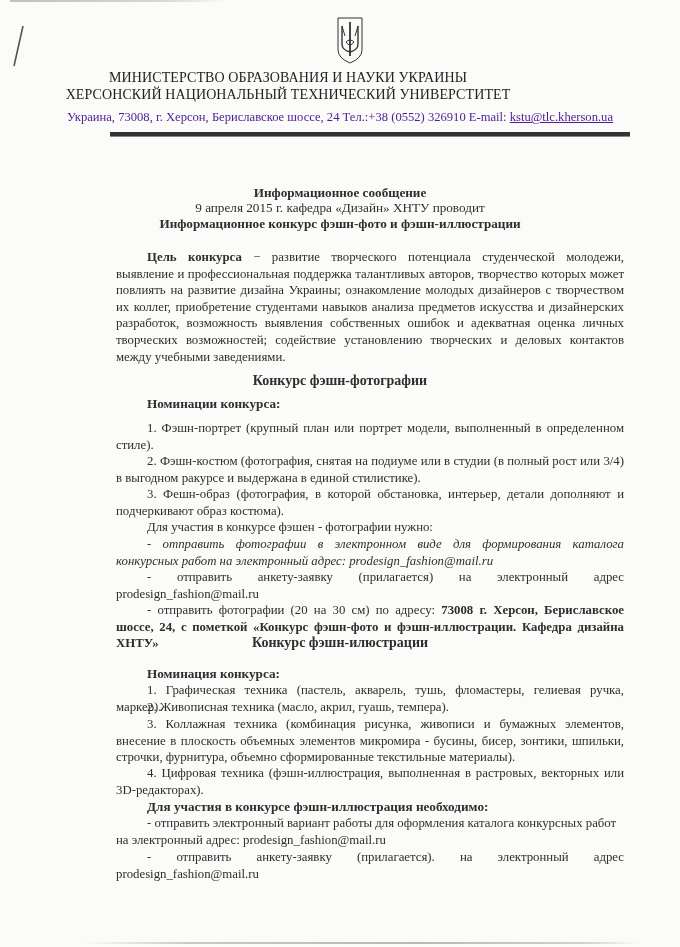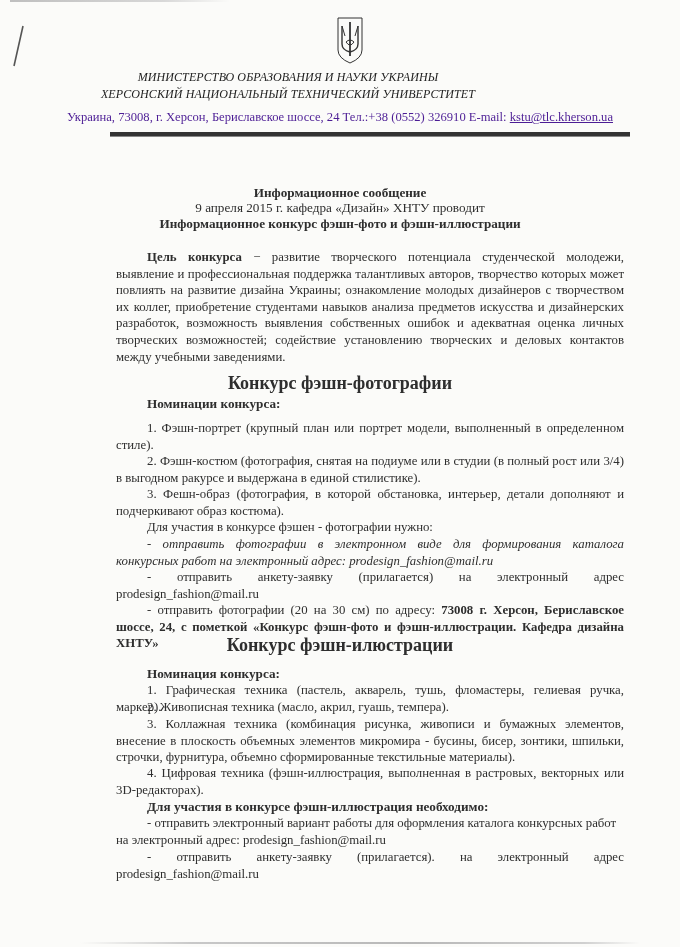--- a/index.html
+++ b/index.html
@@ -18,21 +18,21 @@
     background: linear-gradient(to right, transparent, #c8c8c8 20%, #b8b8b8 60%, #d0d0d0 90%, transparent);
   }
   .pen-mark {
     position: absolute; left: 10px; top: 24px; width: 16px; height: 44px;
   }
   .emblem {
     position: absolute; left: 336px; top: 16px; width: 28px; height: 48px;
   }
   .hdr {
     position: absolute; left: 0; width: 576px; text-align: center;
-    font-size: 12px; letter-spacing: 0.1px; color: #222; font-style: italic;
+    font-size: 14px; letter-spacing: 0.1px; color: #222;
   }
   .hdr1 { top: 70px; }
   .hdr2 { top: 87px; }
   .addr {
     position: absolute; left: 0; width: 680px; top: 110px; text-align: center;
     font-size: 12.6px; color: #4c1d95;
   }
   .addr .mail { text-decoration: underline; }
   .rule {
     position: absolute; left: 110px; top: 132px; width: 520px; height: 4px;
@@ -46,21 +46,21 @@
   .t2 { top: 200px; }
   .t3 { top: 216px; font-weight: bold; }
   .para {
     position: absolute; left: 116px; width: 508px;
     font-size: 12.8px; line-height: 16.6px; text-align: justify;
   }
   .indent { text-indent: 31px; }
   .para .lbl { font-weight: bold; }
   .section-title {
     position: absolute; left: 0; width: 680px; text-align: center;
-    font-size: 18px; font-weight: bold;
+    font-size: 14px; font-weight: bold;
   }
   .bold-line {
     position: absolute; left: 147px; font-size: 13.2px; font-weight: bold;
   }
   .spread { display: flex; justify-content: space-between; }
 </style>
 </head>
 <body>
 
 <div class="scan-edge-top"></div>

